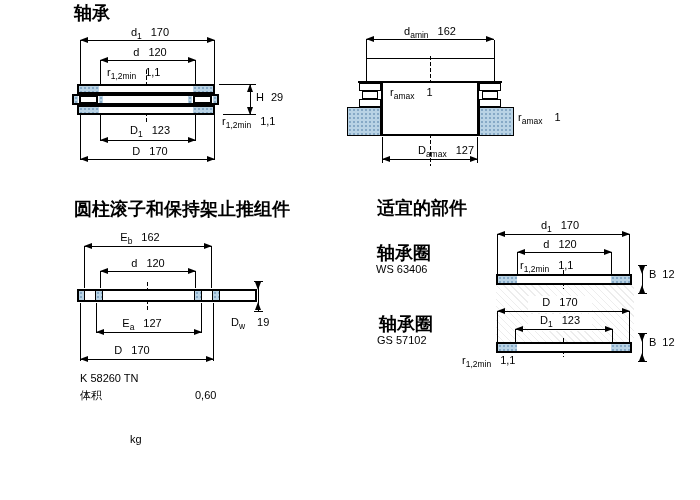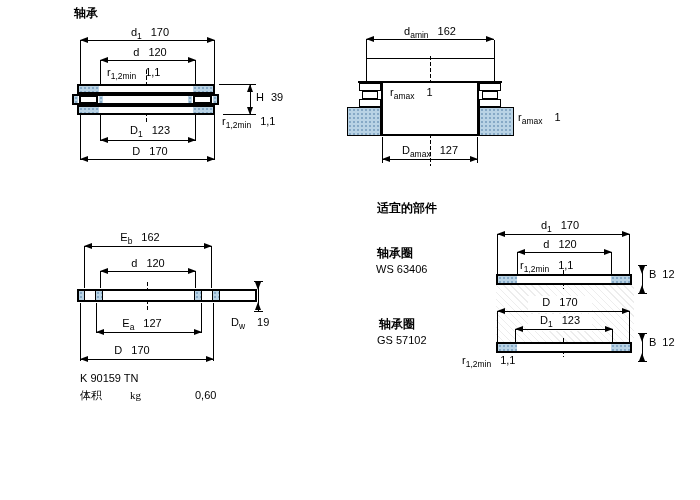--- a/index.html
+++ b/index.html
@@ -2,22 +2,22 @@
 <html><head>
 <meta charset="utf-8">
 <style>
   html,body{margin:0;padding:0;background:#fff;}
   #canvas{position:relative;width:700px;height:500px;background:#ffffff;
           font-family:"Liberation Sans",sans-serif;color:#000;overflow:hidden;}
   .abs{position:absolute;}
   .lbl{position:absolute;font-size:11px;line-height:13px;white-space:nowrap;}
   .lbl sub{font-size:8.5px;}
   .val{margin-left:9px;}
-  .bold{font-weight:bold;font-size:12px;}
-  .serif{font-family:Liberation Serif, serif;}
+  .bold{font-weight:bold;font-size:18px;}
+  .serif{font-family:Liberation Sans, sans-serif;margin-top:44px;}
   .hl{position:absolute;height:1px;background:#000;}
   .vl{position:absolute;width:1px;background:#000;}
   .hl2{position:absolute;height:2px;background:#000;}
   .vl2{position:absolute;width:2px;background:#000;}
   .dim{position:absolute;height:1px;background:#000;}
   .dim .al{position:absolute;left:0;top:-3px;width:0;height:0;
            border-top:3px solid transparent;border-bottom:3px solid transparent;border-right:8px solid #000;}
   .dim .ar{position:absolute;right:0;top:-3px;width:0;height:0;
            border-top:3px solid transparent;border-bottom:3px solid transparent;border-left:8px solid #000;}
   .vdim{position:absolute;width:1px;background:#000;}
@@ -84,21 +84,21 @@
   <div class="part" style="left:77px;top:105px;width:138px;height:10px;"></div>
   <div class="hatch" style="left:79px;top:107px;width:20px;height:6px;"></div>
   <div class="hatch" style="left:193px;top:107px;width:20px;height:6px;"></div>
 
   <div class="hl" style="left:219px;top:84px;width:37px;"></div>
   <div class="hl" style="left:223px;top:114px;width:33px;"></div>
   <div class="vdim" style="left:250px;top:84px;height:31px;">
       <i class="au"></i>
       <i class="ad"></i>
     </div>
-  <div class="lbl" style="left:256px;top:91px;"><span>H</span><sub></sub><span class="val" style="margin-left:7px;">39</span></div>
+  <div class="lbl" style="left:256px;top:91px;"><span>H</span><sub></sub><span class="val" style="margin-left:7px;">29</span></div>
 
   <div class="lbl" style="left:222px;top:115px;"><span>r</span><sub>1,2min</sub><span class="val">1,1</span></div>
 
   <div class="lbl" style="left:118px;top:124px;width:64px;text-align:center;"><span>D</span><sub>1</sub><span class="val">123</span></div>
   <div class="dim" style="left:100px;top:140px;width:96px;">
       <i class="al"></i>
       <i class="ar"></i>
     </div>
 
   <div class="lbl" style="left:118px;top:145px;width:64px;text-align:center;"><span>D</span><sub></sub><span class="val">170</span></div>
@@ -130,26 +130,27 @@
   <div class="abs" style="left:381px;top:83px;width:98px;height:53px;background:#fff;border-left:2px solid #000;border-right:2px solid #000;border-bottom:2px solid #000;box-sizing:border-box;"></div>
 
   <div class="hatch hatchb" style="left:347px;top:107px;width:34px;height:29px;"></div>
   <div class="hatch hatchb" style="left:479px;top:107px;width:35px;height:29px;"></div>
 
   <div class="lbl" style="left:390px;top:86px;"><span>r</span><sub>amax</sub><span class="val" style="margin-left:12px;">1</span></div>
   <div class="lbl" style="left:518px;top:111px;"><span>r</span><sub>amax</sub><span class="val" style="margin-left:12px;">1</span></div>
 
   <div class="vl" style="left:382px;top:137px;height:26px;"></div>
   <div class="vl" style="left:477px;top:137px;height:26px;"></div>
-  <div class="lbl" style="left:398px;top:144px;width:64px;text-align:center;"><span>D</span><sub>amax</sub><span class="val">127</span></div>
+  <div class="lbl" style="left:414px;top:144px;width:64px;text-align:center;"><span>D</span><sub>amax</sub><span class="val">127</span></div>
   <div class="dim" style="left:382px;top:159px;width:96px;">
       <i class="al"></i>
       <i class="ar"></i>
     </div>
 
+  <div class="lbl bold" style="left:74px;top:203px;">圆柱滚子和保持架止推组件</div>
 
   <div class="lbl" style="left:108px;top:231px;width:64px;text-align:center;"><span>E</span><sub>b</sub><span class="val">162</span></div>
   <div class="dim" style="left:84px;top:246px;width:128px;">
       <i class="al"></i>
       <i class="ar"></i>
     </div>
   <div class="vl" style="left:84px;top:247px;height:41px;"></div>
   <div class="vl" style="left:211px;top:247px;height:41px;"></div>
 
   <div class="lbl" style="left:120px;top:257px;width:56px;text-align:center;"><span>d</span><sub></sub><span class="val">120</span></div>
@@ -185,21 +186,21 @@
   <div class="vl" style="left:201px;top:303px;height:30px;"></div>
 
   <div class="lbl" style="left:100px;top:344px;width:64px;text-align:center;"><span>D</span><sub></sub><span class="val">170</span></div>
   <div class="dim" style="left:80px;top:359px;width:134px;">
       <i class="al"></i>
       <i class="ar"></i>
     </div>
   <div class="vl" style="left:80px;top:303px;height:58px;"></div>
   <div class="vl" style="left:213px;top:303px;height:58px;"></div>
 
-  <div class="lbl" style="left:80px;top:372px;">K 90159 TN</div>
+  <div class="lbl" style="left:80px;top:372px;">K 58260 TN</div>
   <div class="lbl" style="left:80px;top:389px;">体积</div>
   <div class="lbl serif" style="left:130px;top:389px;">kg</div>
   <div class="lbl" style="left:195px;top:389px;">0,60</div>
 
   <div class="lbl bold" style="left:377px;top:202px;">适宜的部件</div>
 
   <div class="lbl bold" style="left:377px;top:247px;">轴承圈</div>
   <div class="lbl" style="left:376px;top:263px;">WS 63406</div>
   <div class="lbl bold" style="left:379px;top:318px;">轴承圈</div>
   <div class="lbl" style="left:377px;top:334px;">GS 57102</div>

